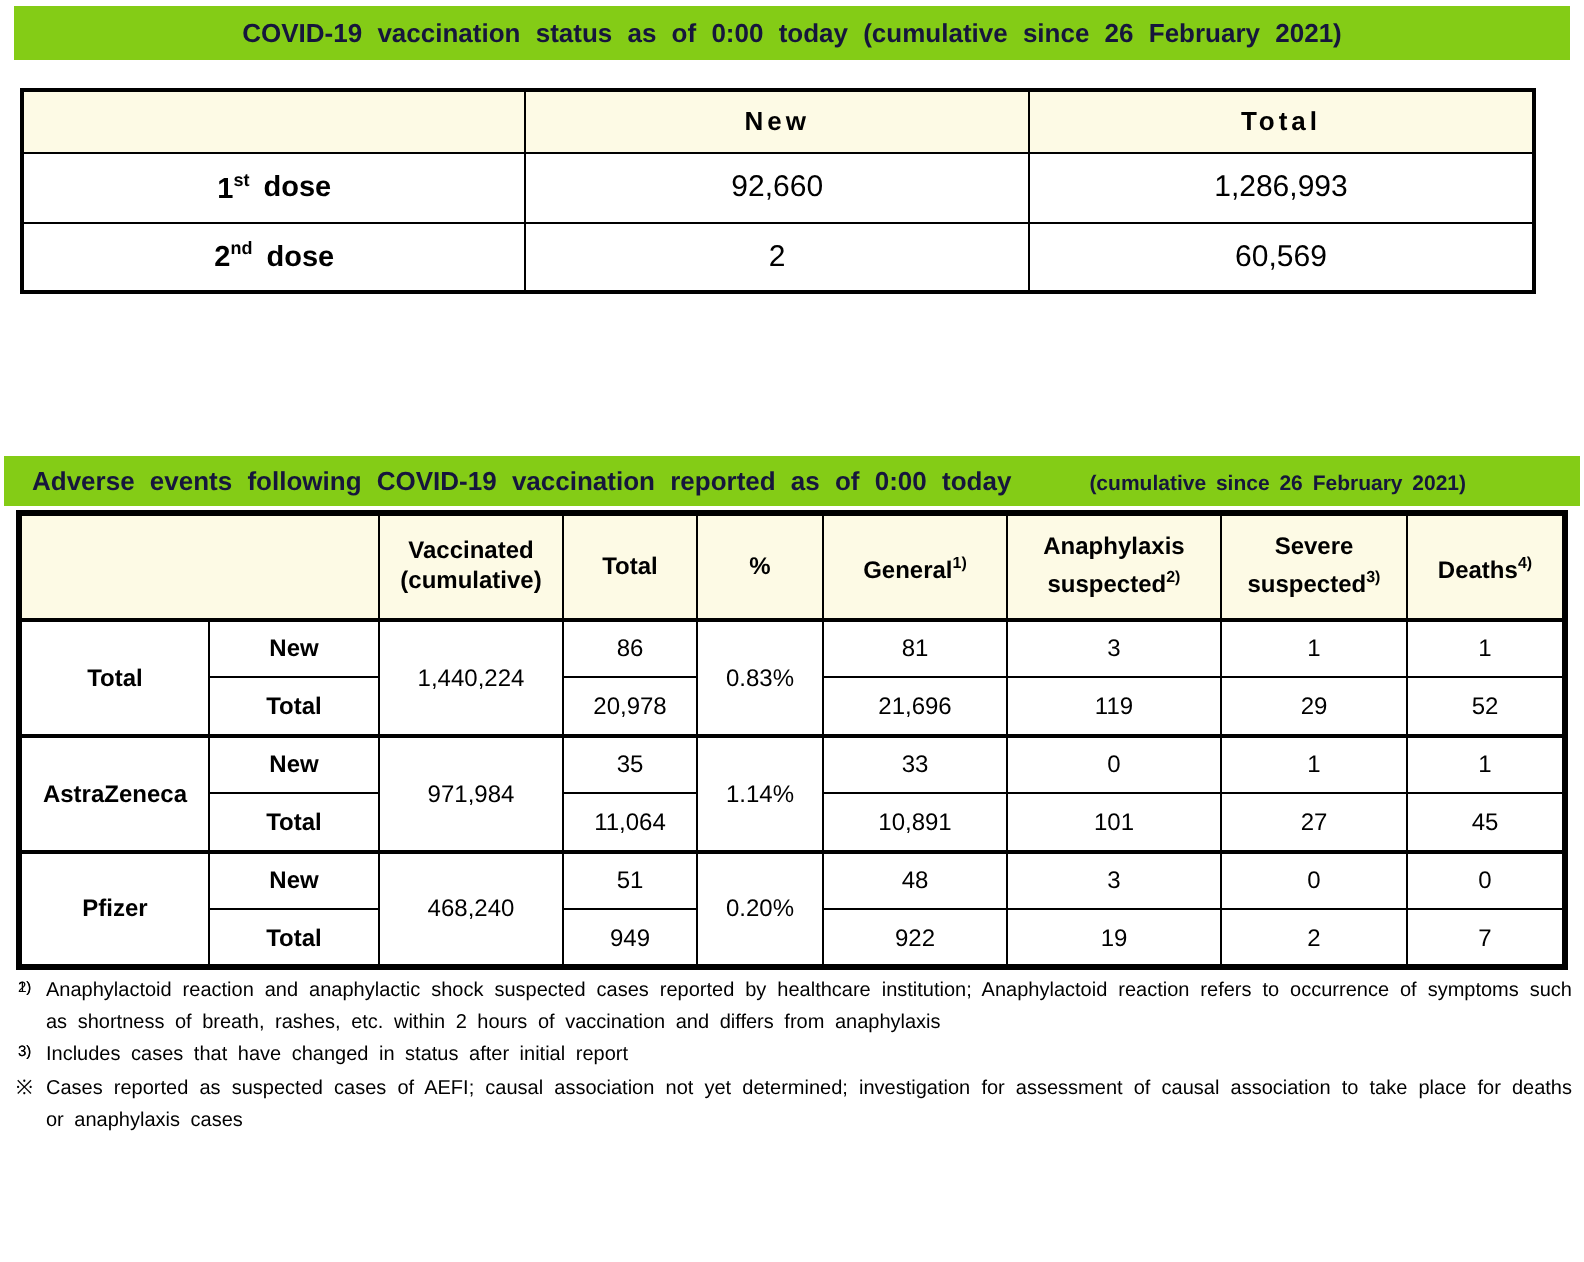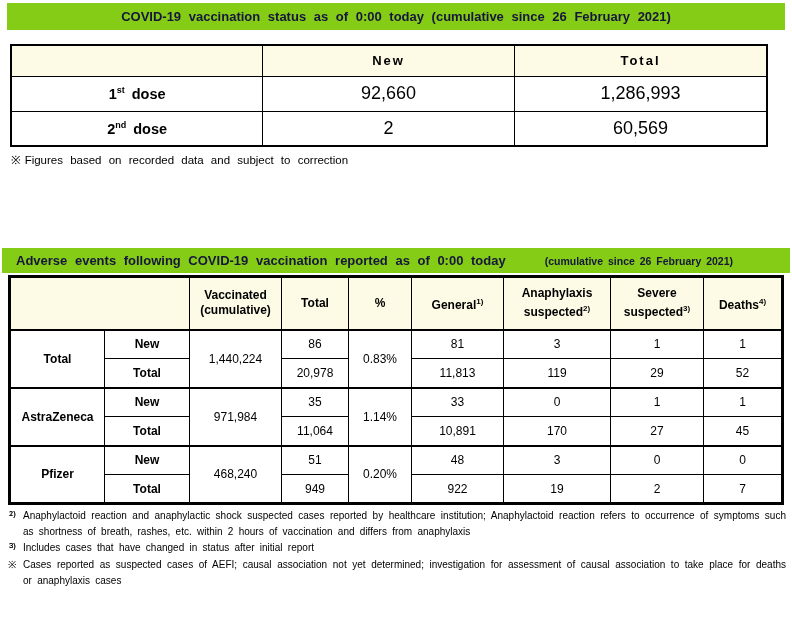--- a/index.html
+++ b/index.html
@@ -20,21 +20,21 @@
   table { border-collapse: collapse; table-layout: fixed; }
   th, td { text-align: center; vertical-align: middle; padding: 0; }
 
   
   #t1 { width: 758px; margin: 14px 0 0 10px; border: 2px solid #000; }
   #t1 th, #t1 td { border: 1px solid #000; }
   #t1 thead th {
     background: #fdfae5; height: 31px;
     font-size: 13px; letter-spacing: 2px;
   }
-  #t1 tbody td { height: 35px; font-size: 18px; }
+  #t1 tbody td { height: 35px; font-size: 15px; }
   #t1 td.dose { font-weight: bold; font-size: 14.5px; }
   #t1 sup { font-size: 9px; }
   .dose-word { margin-left: 7px; }
   .note { margin: 5px 0 0 11px; font-size: 11.5px; word-spacing: 4px; }
   .note .marker { margin-right: 4px; }
 
   
   #t2 { width: 773px; margin: 2px 0 0 8px; border: 3px solid #000; }
   #t2 th, #t2 td { border: 1px solid #000; font-size: 12px; }
   #t2 thead th {
@@ -86,23 +86,20 @@
         <td>1,286,993</td>
       </tr>
       <tr>
         <td class="dose"><span>2</span><sup>nd</sup><span class="dose-word">dose</span></td>
         <td>2</td>
         <td>60,569</td>
       </tr>
     </tbody>
   </table>
 
-  <div class="note">
-    <span class="marker">※</span><span>Figures based on recorded data and subject to correction</span>
-  </div>
 
   <div class="titlebar" id="title2">
     <span class="main">Adverse events following COVID-19 vaccination reported as of 0:00 today</span><span class="sub">(cumulative since 26 February 2021)</span>
   </div>
 
   <table id="t2">
     <colgroup>
       <col style="width:95px">
         <col style="width:85px">
         <col style="width:92px">
@@ -142,41 +139,41 @@
         <td>86</td>
         <td rowspan="2">0.83%</td>
         <td>81</td>
         <td>3</td>
         <td>1</td>
         <td>1</td>
       </tr>
       <tr>
         <td class="rlabel">Total</td>
         <td>20,978</td>
-        <td>11,813</td>
+        <td>21,696</td>
         <td>119</td>
         <td>29</td>
         <td>52</td>
       </tr>
       <tr class="group-start">
         <td class="glabel" rowspan="2">AstraZeneca</td>
         <td class="rlabel">New</td>
         <td rowspan="2">971,984</td>
         <td>35</td>
         <td rowspan="2">1.14%</td>
         <td>33</td>
         <td>0</td>
         <td>1</td>
         <td>1</td>
       </tr>
       <tr>
         <td class="rlabel">Total</td>
         <td>11,064</td>
         <td>10,891</td>
-        <td>170</td>
+        <td>101</td>
         <td>27</td>
         <td>45</td>
       </tr>
       <tr class="group-start">
         <td class="glabel" rowspan="2">Pfizer</td>
         <td class="rlabel">New</td>
         <td rowspan="2">468,240</td>
         <td>51</td>
         <td rowspan="2">0.20%</td>
         <td>48</td>

